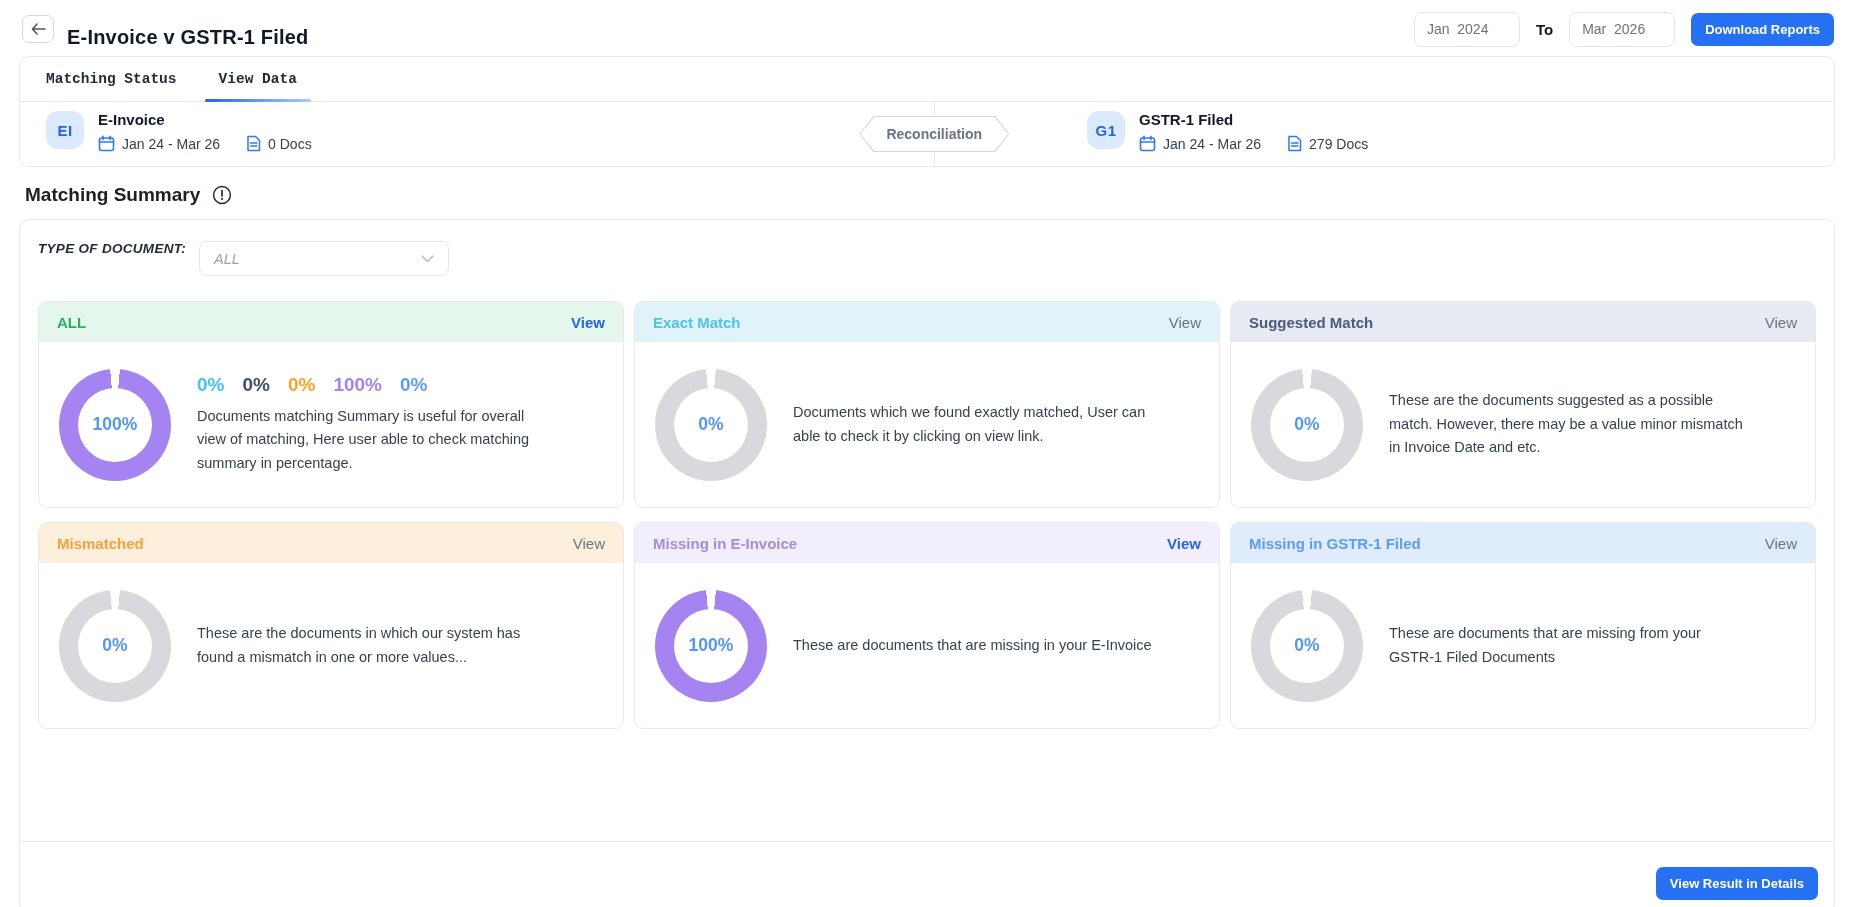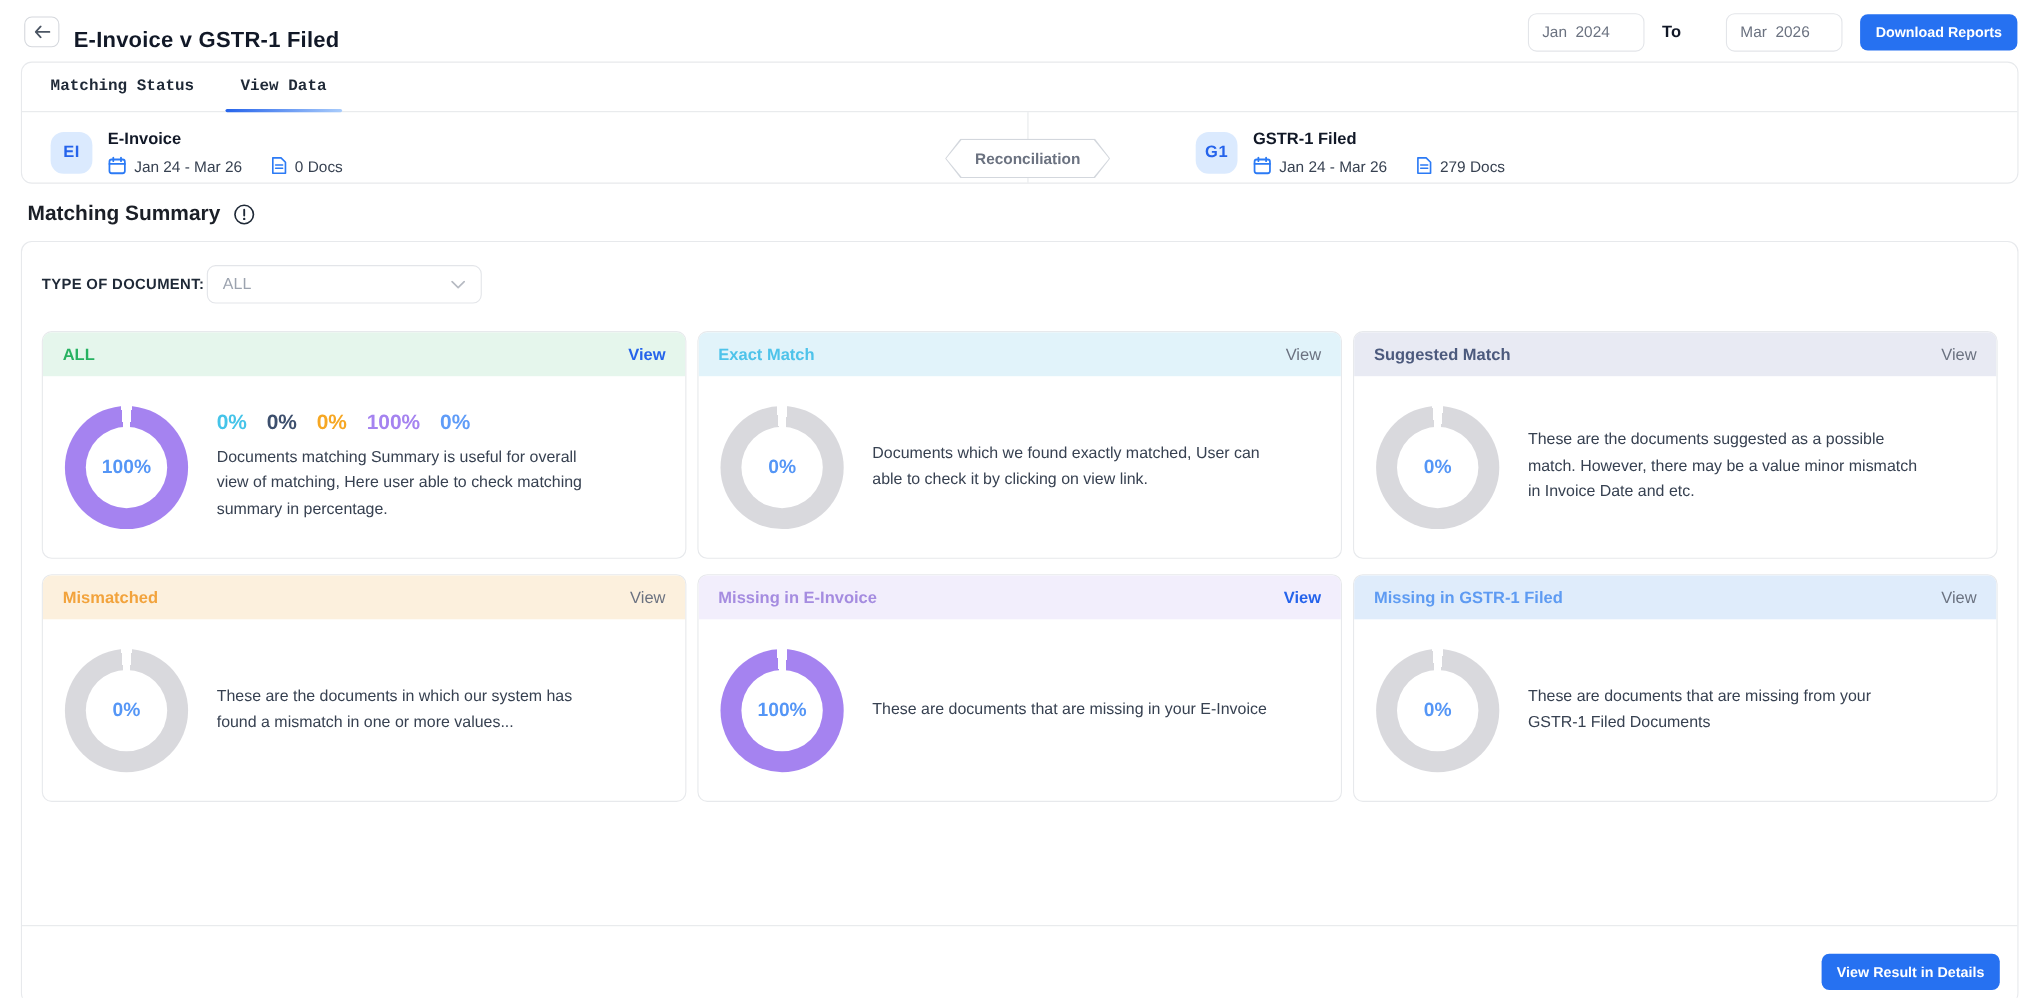--- a/index.html
+++ b/index.html
@@ -4,48 +4,48 @@
 <style>
   * { margin:0; padding:0; box-sizing:border-box; }
   html,body { width:1854px; height:907px; background:#fff; font-family:"Liberation Sans", sans-serif; color:var(--text_dark); overflow:hidden; }
 
   
   .top-header { display:flex; align-items:center; justify-content:space-between; padding:12px 20px 10px 22px; height:56px; }
   .th-left { display:flex; align-items:center; gap:13px; }
   .back-btn { width:32px; height:28px; border:1px solid #d5d8dd; border-radius:7px; background:#fff; display:flex; align-items:center; justify-content:center; font-size:15px; color:#4b5563; cursor:pointer; }
   .page-title { font-size:20px; font-weight:700; color:#111827; letter-spacing:.2px;margin-top:16px; }
   .th-right { display:flex; align-items:center; gap:16px; }
-  .date-input { width:106px; height:35px; border:1px solid #e3e5e9; border-radius:8px; font-size:14px; color:#6b7280; padding:0 12px; font-family:"Liberation Sans",sans-serif; background:#fff;margin-left:25px; }
+  .date-input { width:106px; height:35px; border:1px solid #e3e5e9; border-radius:8px; font-size:14px; color:#6b7280; padding:0 12px; font-family:"Liberation Sans",sans-serif; background:#fff; }
   .to-label { font-size:15px; font-weight:700; color:#111827; }
   .btn-primary { background:var(--accent); color:#fff; border:none; border-radius:7px; font-size:13px; font-weight:700; padding:9px 14px; cursor:pointer; font-family:"Liberation Sans",sans-serif; }
 
   
   .panel { margin:0 19px; border:1px solid var(--border); border-radius:10px; background:#fff; }
   .tabs-row { display:flex; gap:42px; padding:0 26px; border-bottom:1px solid var(--border); height:45px; align-items:center; }
   .tab { font-size:14.5px; font-weight:700; color:#1f2937; position:relative; height:100%; display:flex; align-items:center; cursor:pointer;font-family:Liberation Mono, monospace; }
   .tab.active::after { content:""; position:absolute; left:-14px; right:-14px; bottom:-1px; height:3px; border-radius:2px; background:linear-gradient(90deg,#2563eb 0%,#a9ccfb 100%); }
 
   .compare-row { position:relative; display:flex; height:64px; }
-  .cmp-side { display:flex; align-items:center; gap:14px; padding:9px 0 0 26px; width:50%; }
+  .cmp-side { display:flex; align-items:flex-start; gap:14px; padding:9px 0 0 26px; width:50%; }
   .cmp-side.right { padding-left:160px; }
   .src-badge { width:38px; height:38px; border-radius:12px; background:var(--accent_light); color:var(--badge_text); font-size:15px; font-weight:700; display:flex; align-items:center; justify-content:center; letter-spacing:.5px; }
   .src-name { font-size:15px; font-weight:700; color:#111827; }
   .src-meta { display:flex; align-items:center; gap:26px; margin-top:7px; }
   .meta-item { display:flex; align-items:center; gap:7px; font-size:14px; color:#374151; }
   .v-divider { position:absolute; left:50.4%; top:0; bottom:0; width:1px; background:var(--border); }
-  .recon-badge-outer { position:absolute; left:50.4%; top:50%; transform:translate(-50%,-50%); width:150px; height:36px; background:#d3d7dd; clip-path:polygon(14px 0,calc(100% - 14px) 0,100% 50%,calc(100% - 14px) 100%,14px 100%,0 50%); display:flex; align-items:center; justify-content:center;margin-top:10px; }
+  .recon-badge-outer { position:absolute; left:50.4%; top:50%; transform:translate(-50%,-50%); width:150px; height:36px; background:#d3d7dd; clip-path:polygon(14px 0,calc(100% - 14px) 0,100% 50%,calc(100% - 14px) 100%,14px 100%,0 50%); display:flex; align-items:center; justify-content:center; }
   .recon-badge-inner { width:148px; height:34px; background:#fff; clip-path:polygon(14px 0,calc(100% - 14px) 0,100% 50%,calc(100% - 14px) 100%,14px 100%,0 50%); display:flex; align-items:center; justify-content:center; font-size:14px; font-weight:600; color:#6b7280; }
 
   
   .summary-heading { display:flex; align-items:center; gap:12px; margin:17px 19px 13px 25px; }
   .summary-heading h2 { font-size:19px; font-weight:600; color:#1b1f27; }
 
   
   .summary-panel { margin:0 19px; border:1px solid var(--border); border-radius:10px; background:#fff; display:flex; flex-direction:column; }
-  .filter-row { display:flex; align-items:center; gap:2px; padding:21px 18px 0 18px; }
+  .filter-row { display:flex; align-items:flex-start; gap:13px; padding:21px 18px 0 18px;font-style:italic; }
   .filter-label { font-size:13.5px; font-weight:700; color:#1f2937; letter-spacing:.3px; }
   .select-box { width:250px; height:35px; border:1px solid #e3e5e9; border-radius:8px; display:flex; align-items:center; justify-content:space-between; padding:0 14px; font-size:14.5px; color:#9ca3af; cursor:pointer; background:#fff; }
 
   .cards-grid { display:grid; grid-template-columns:repeat(3,1fr); gap:14px 10px; margin:25px 18px 0 18px; }
   .sum-card { border:1px solid var(--border); border-radius:9px; overflow:hidden; background:#fff; }
   .sum-card-header { height:40px; display:flex; align-items:center; justify-content:space-between; padding:0 18px; }
   .sum-card-title { font-size:15px; font-weight:700; }
   .view-link { font-size:15px; cursor:pointer; }
   .sum-card-body { display:flex; align-items:center; gap:26px; padding:22px 20px; min-height:165px; }
   .donut { width:112px; height:112px; min-width:112px; border-radius:50%; background:conic-gradient(#fff 0deg 5deg, var(--ring) 5deg 355deg, #fff 355deg 360deg); display:flex; align-items:center; justify-content:center; }

